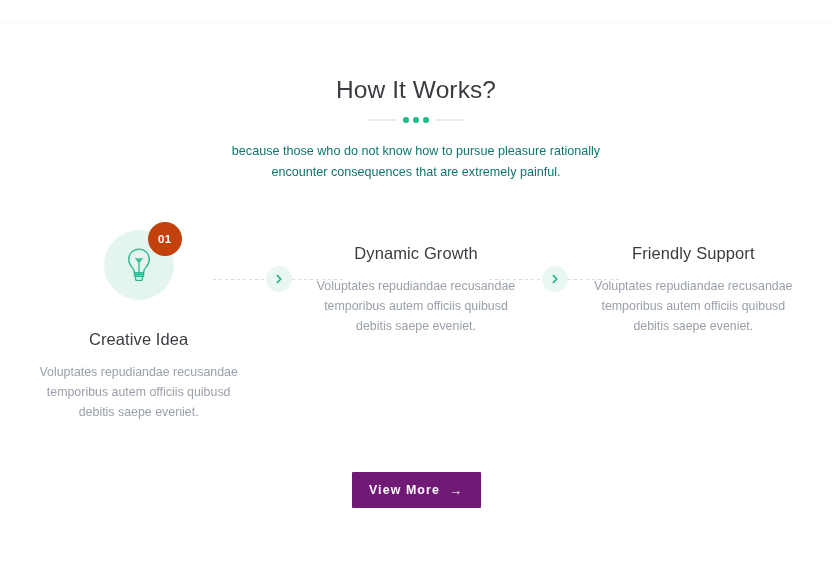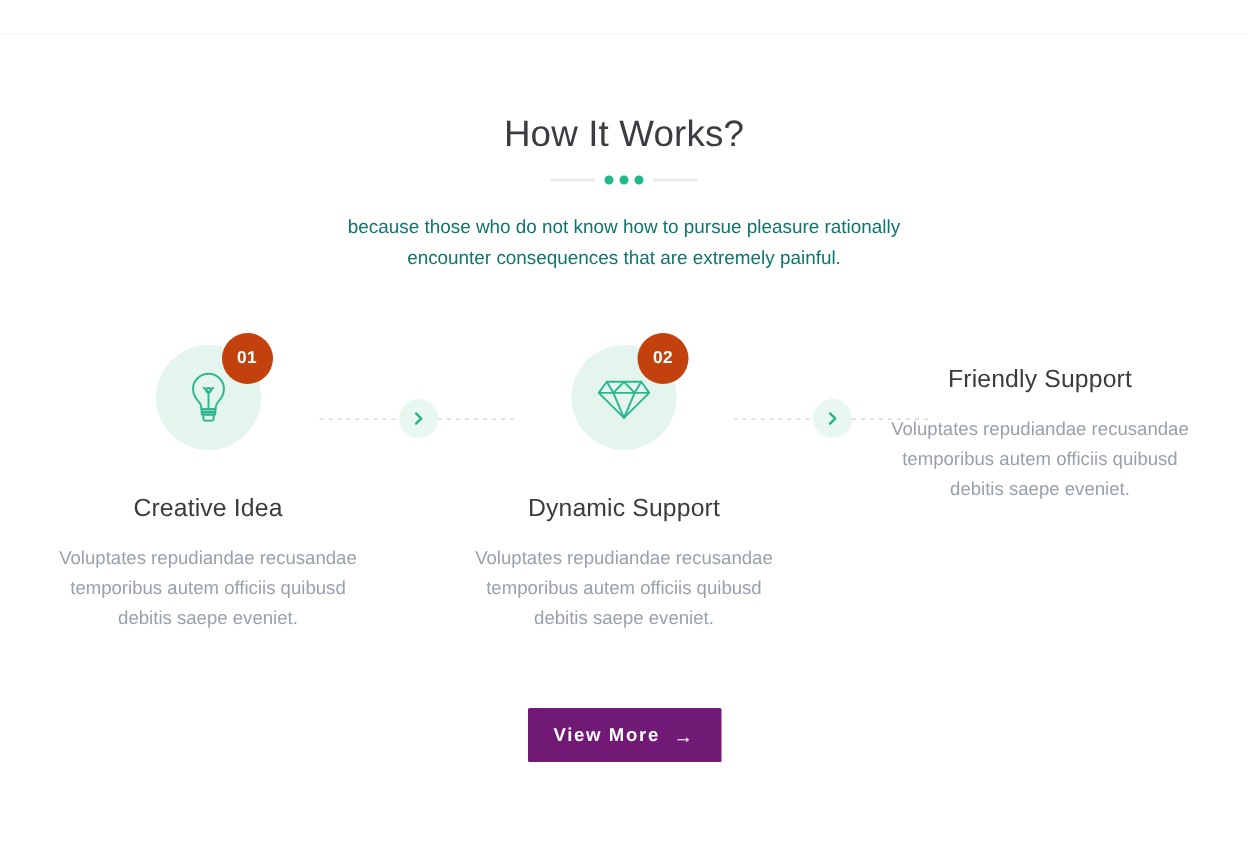--- a/index.html
+++ b/index.html
@@ -253,32 +253,21 @@
             <path d="M12.5 28.6h9"></path>
           </svg>
         </div>
         <div class="badge">01</div>
       </div>
       <h3 class="step-title">Creative Idea</h3>
       <p class="step-text">Voluptates repudiandae recusandae temporibus autem officiis quibusd debitis saepe eveniet.</p>
     </div>
 
     <div class="step">
-      <div class="icon-holder">
-        <div class="icon-circle">
-          <svg width="38" height="34" viewBox="0 0 38 34" fill="none" stroke="#2cb68f" stroke-width="1.3" stroke-linecap="round" stroke-linejoin="round">
-            <path d="M7.5 6.5h23l5.3 7.4L19 30.6 2.2 13.9z"></path>
-            <path d="M2.2 13.9h33.6"></path>
-            <path d="M7.5 6.5l4.4 7.4L19 30.6l7.1-16.7 4.4-7.4"></path>
-            <path d="M11.9 13.9L19 6.5l7.1 7.4"></path>
-          </svg>
-        </div>
-        <div class="badge">02</div>
-      </div>
-      <h3 class="step-title">Dynamic Support</h3>
+      <h3 class="step-title">Dynamic Growth</h3>
       <p class="step-text">Voluptates repudiandae recusandae temporibus autem officiis quibusd debitis saepe eveniet.</p>
     </div>
 
     <div class="step">
       <h3 class="step-title">Friendly Support</h3>
       <p class="step-text">Voluptates repudiandae recusandae temporibus autem officiis quibusd debitis saepe eveniet.</p>
     </div>
 
   </div>
 

